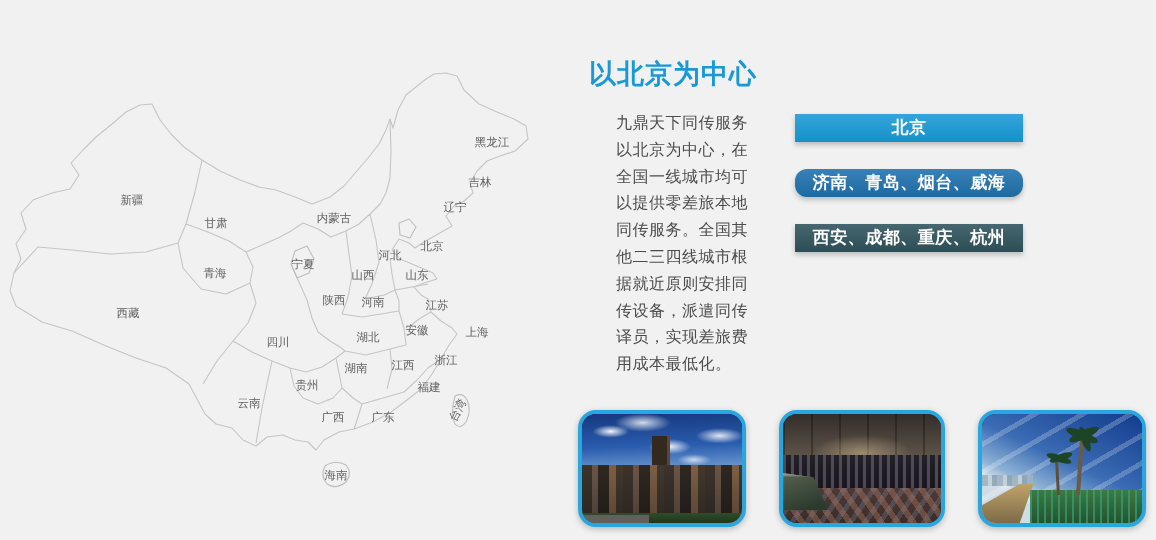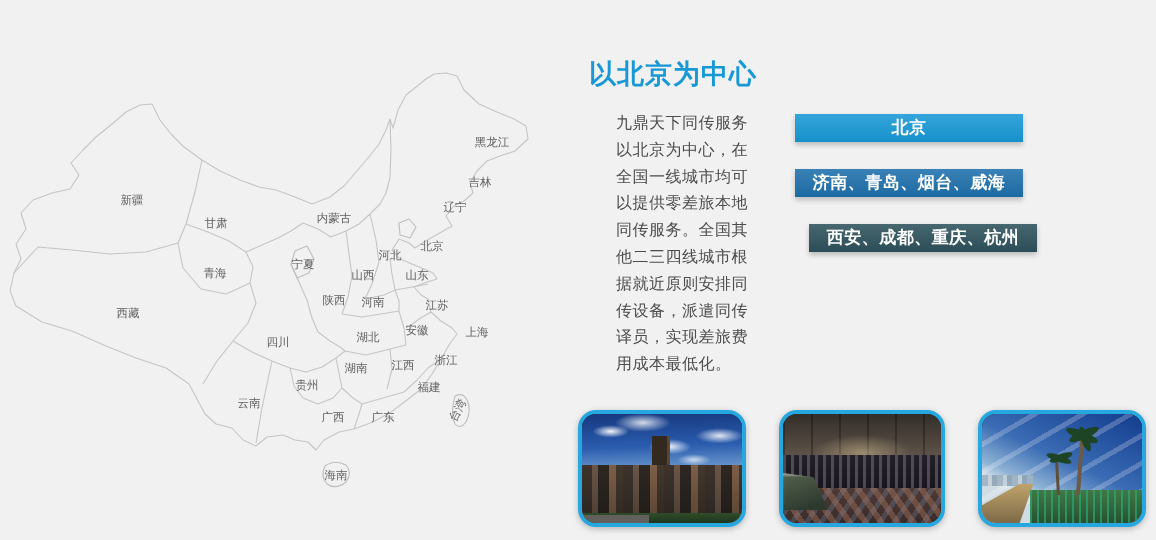--- a/index.html
+++ b/index.html
@@ -190,22 +190,22 @@
 以提供零差旅本地
 同传服务。全国其
 他二三四线城市根
 据就近原则安排同
 传设备，派遣同传
 译员，实现差旅费
 用成本最低化。</div>
 
 <div class="bars">
     <div class="bar" style="background-color: rgb(24, 153, 214); color: rgb(255, 255, 255);">北京</div>
-    <div class="bar" style="background-color: rgb(30, 112, 172); color: rgb(255, 255, 255);">济南、青岛、烟台、威海</div>
-    <div class="bar" style="background-color: rgb(46, 82, 92); color: rgb(255, 255, 255); margin-left: 14px;">西安、成都、重庆、杭州</div>
+    <div class="bar" style="background-color: rgb(30, 112, 172); color: rgb(255, 255, 255); border-radius: 12px;">济南、青岛、烟台、威海</div>
+    <div class="bar" style="background-color: rgb(46, 82, 92); color: rgb(255, 255, 255);">西安、成都、重庆、杭州</div>
   </div>
 
 <div class="photo" id="photo-city">
   <div class="p1-sky"></div>
   <div class="p1-clouds"></div>
   <div class="p1-tower"></div>
   <div class="p1-buildings"></div>
   <div class="p1-green"></div>
   <div class="p1-road"></div>
 </div>

